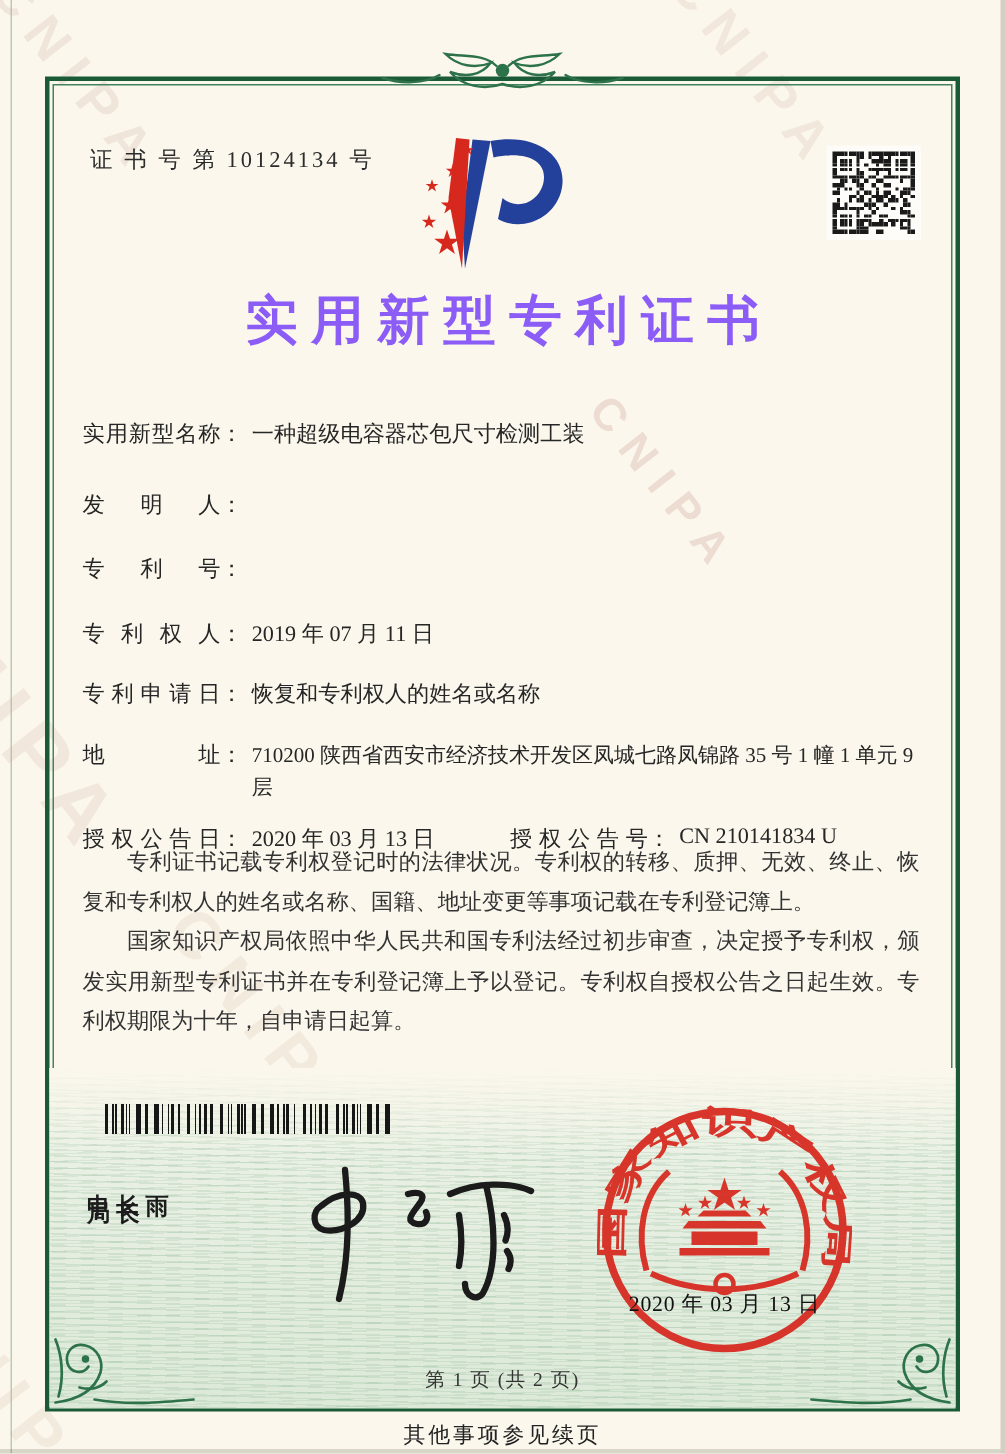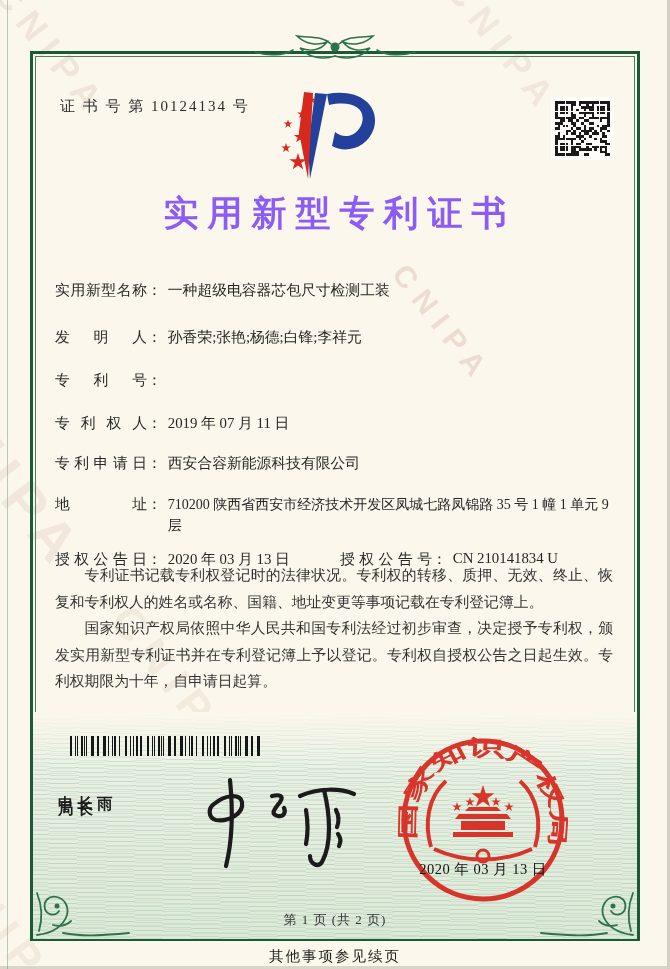--- a/index.html
+++ b/index.html
@@ -366,35 +366,34 @@
   <h1 class="title">实用新型专利证书</h1>
 
   <div class="frow" style="top:280px">
     <span class="flab"><span>实用新型名称</span></span>
       <span class="colon">：</span>
     <span class="fval">一种超级电容器芯包尺寸检测工装</span>
   </div>
   <div class="frow" style="top:327px">
     <span class="flab"><span>发明人</span></span>
       <span class="colon">：</span>
-    <span class="fval">孙香荣;张艳;杨德;白锋;李祥元</span>
   </div>
   <div class="frow" style="top:370px">
     <span class="flab"><span>专利号</span></span>
       <span class="colon">：</span>
   </div>
   <div class="frow" style="top:413px">
     <span class="flab"><span>专利权人</span></span>
       <span class="colon">：</span>
     <span class="fval">2019 年 07 月 11 日</span>
   </div>
   <div class="frow" style="top:453px">
     <span class="flab"><span>专利申请日</span></span>
       <span class="colon">：</span>
-    <span class="fval">西安合容新能源科技有限公司</span>
+    <span class="fval">恢复和专利权人的姓名或名称</span>
   </div>
   <div class="frow frow-addr" style="top:494px">
     <span class="flab"><span>地址</span></span>
       <span class="colon">：</span>
     <span class="fval">710200 陕西省西安市经济技术开发区凤城七路凤锦路 35 号 1 幢 1 单元 9 层</span>
   </div>
 
   <div class="grant">
     <div class="gpair" style="left:55px">
       <span class="flab">授权公告日</span>

